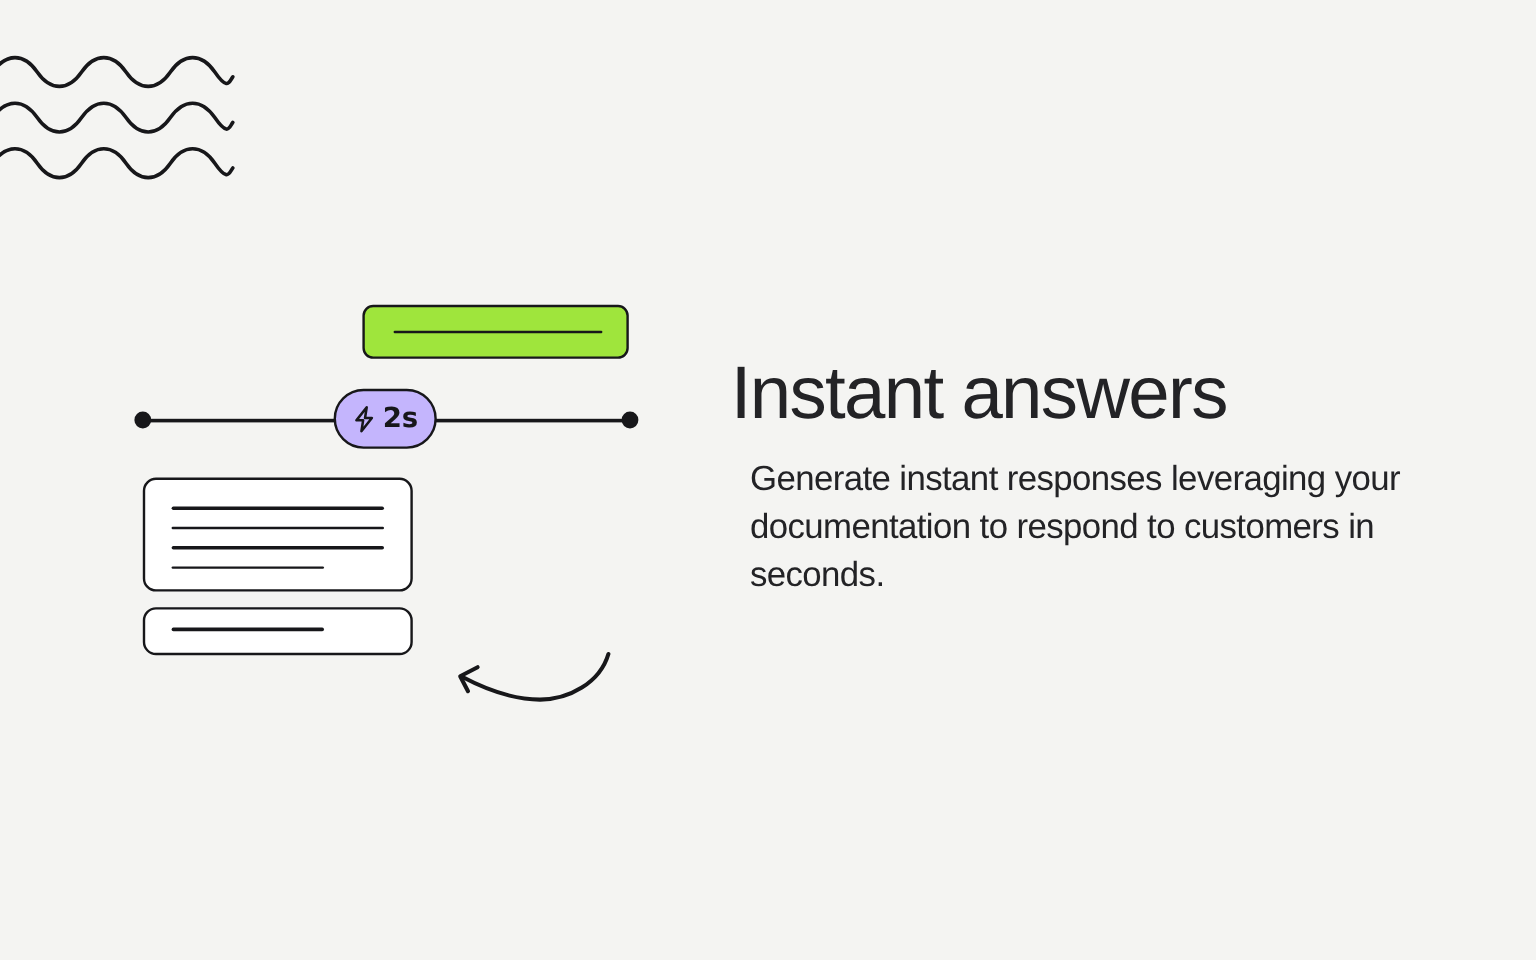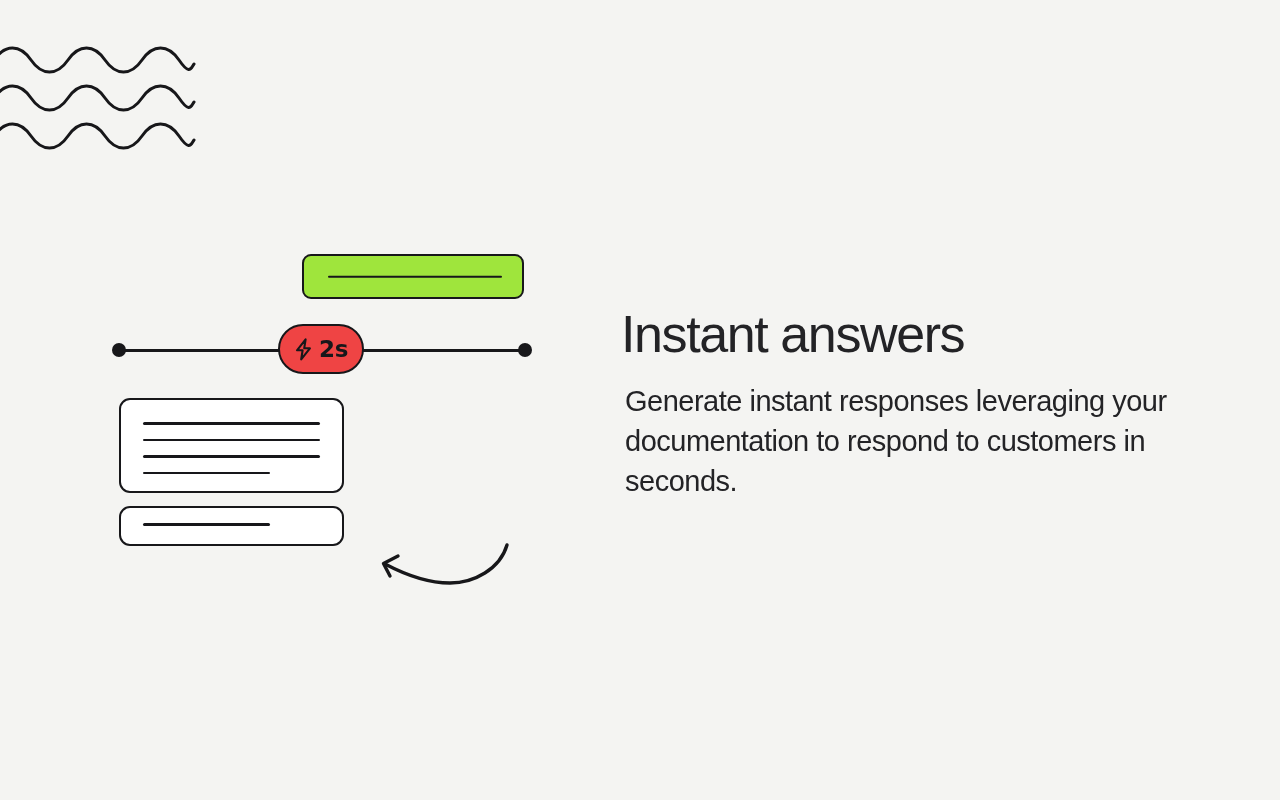--- a/index.html
+++ b/index.html
@@ -93,21 +93,21 @@
 
   .speed-badge {
     position: absolute;
     left: 278px;
     top: 324px;
     height: 50px;
     padding: 0 14px;
     display: flex;
     align-items: center;
     gap: 6px;
-    background: #ef4444;
+    background: #c4b5fd;
     border: 2.8px solid #17171a;
     border-radius: 26px;
     box-sizing: border-box;
   }
   .speed-badge .zap {
     display: block;
     width: 19px;
     height: 23px;
   }
   .speed-badge .badge-text {
@@ -157,22 +157,22 @@
   }
 
   
   .copy {
     position: absolute;
     left: 609px;
     top: 296px;
     width: 610px;
   }
   .copy .headline {
-    margin: 12px;
-    font-size: 52px;
+    margin: 0;
+    font-size: 62px;
     font-weight: 300;
     line-height: 1.02;
     letter-spacing: -1.4px;
     color: #232326;
   }
   .copy .subcopy {
     margin: 20px 0 0 16px;
     font-size: 29px;
     font-weight: 400;
     line-height: 1.38;

